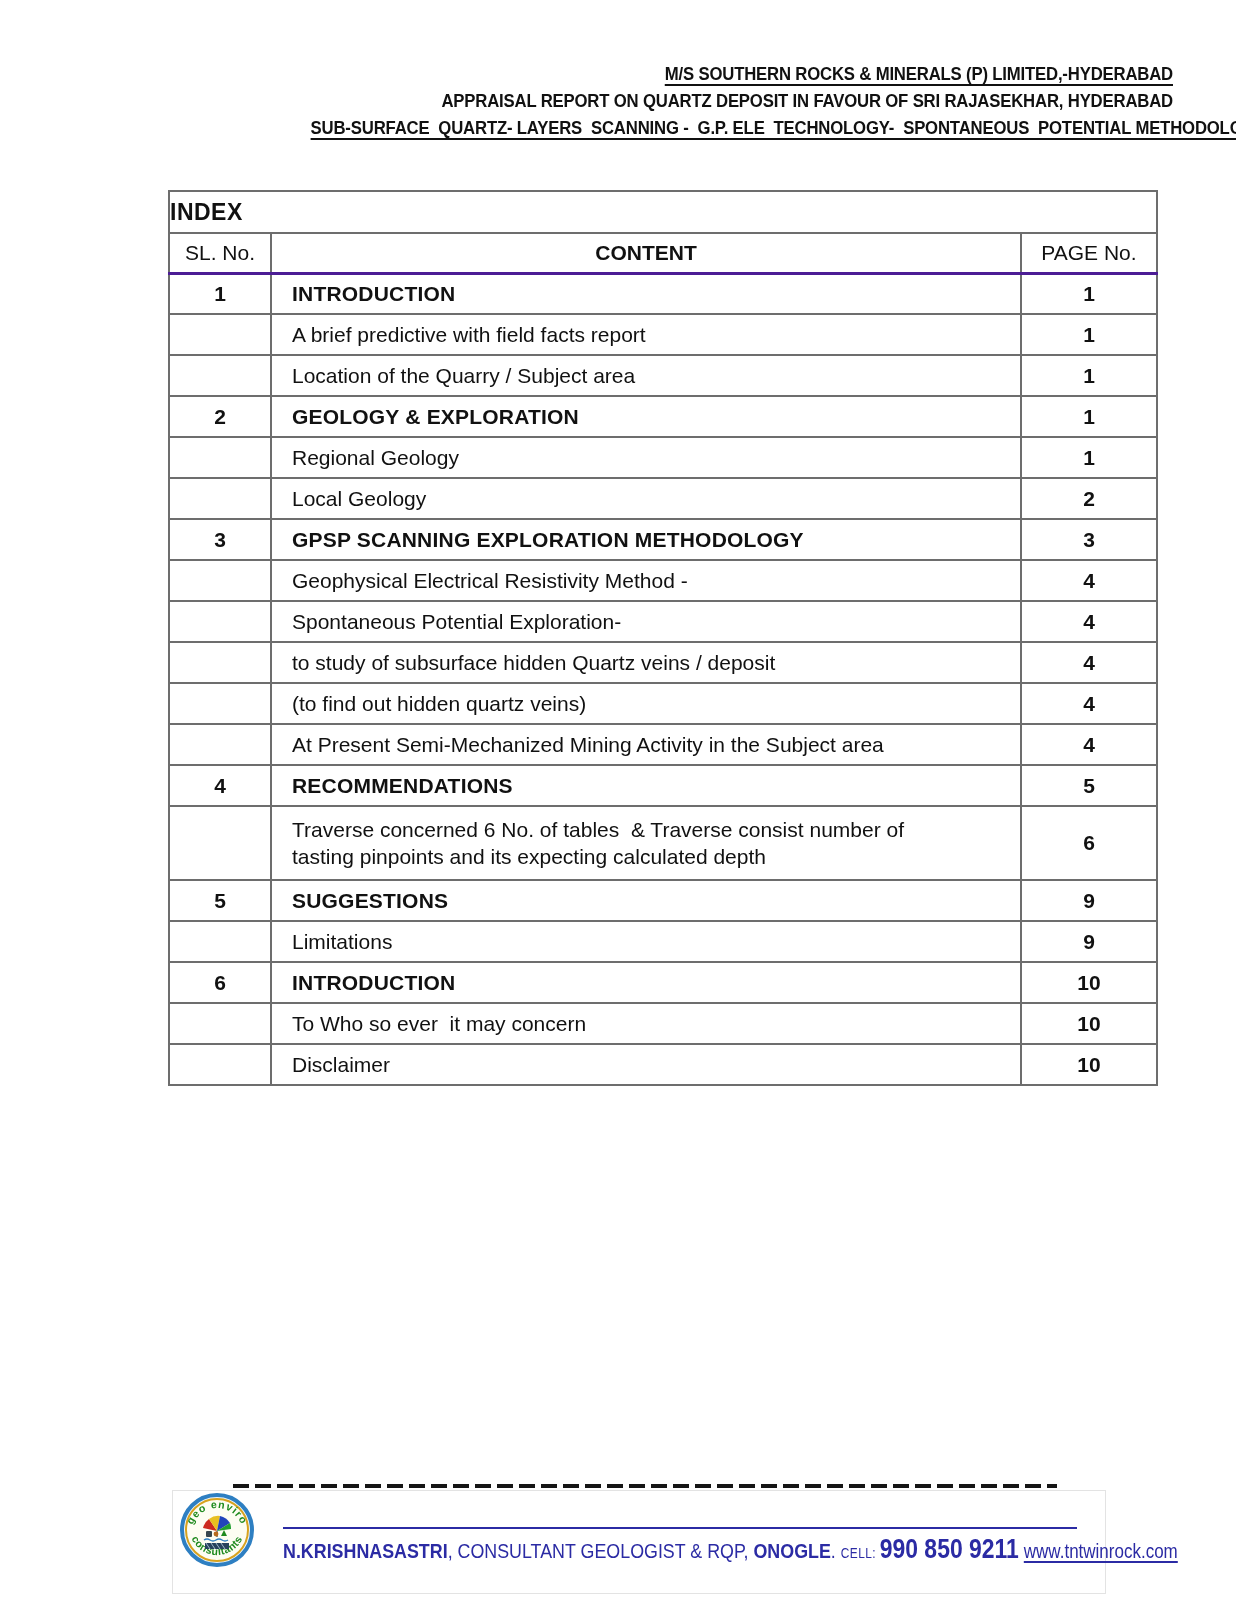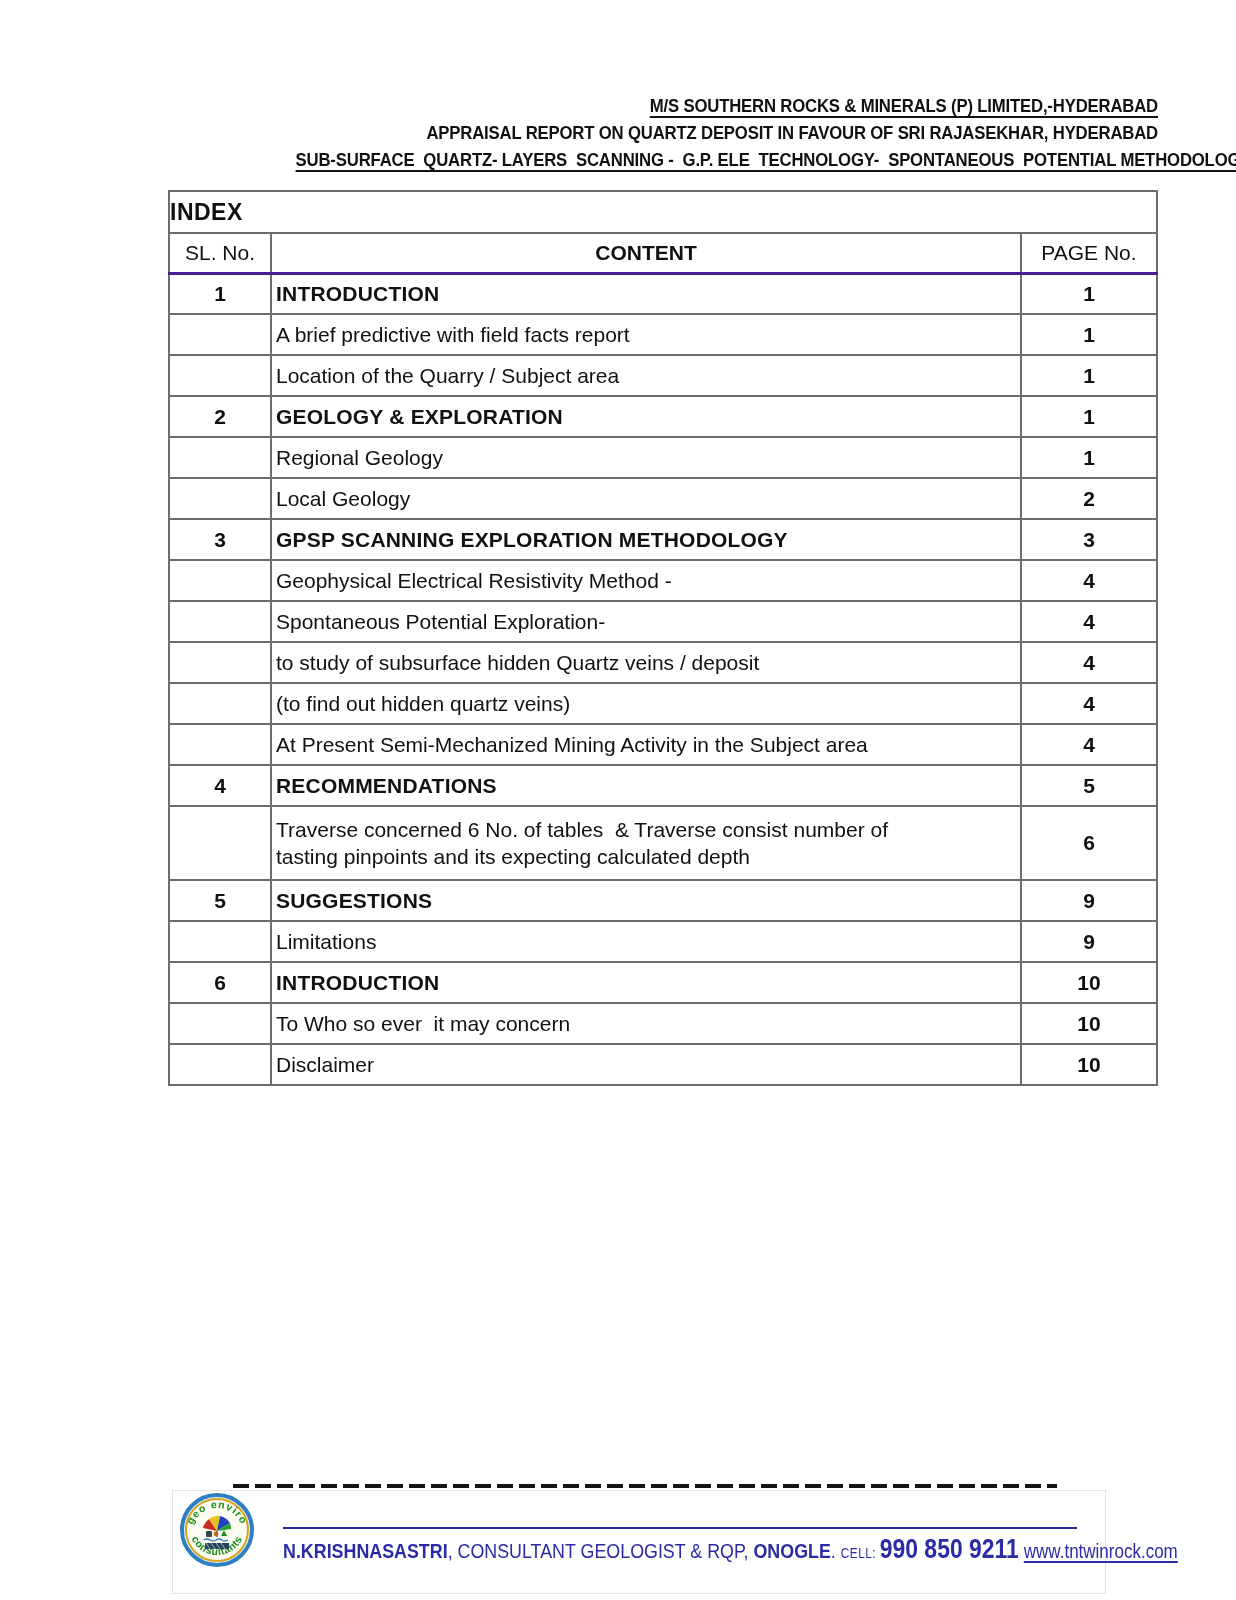--- a/index.html
+++ b/index.html
@@ -5,23 +5,22 @@
   * { margin:0; padding:0; box-sizing:border-box; }
   html,body { background:#ffffff; }
   body { font-family:"Liberation Sans", sans-serif; color:#111; }
   .page {
     position:relative; width:1236px; height:1600px;
     margin:0 auto; background:#fff; overflow:hidden;
   }
 
   
   .doc-header {
-    position:absolute; top:60px; right:78px; width:980px;
+    position:absolute; top:60px; right:63px; width:980px;
     text-align:right;
-    margin-top:32px;
   }
   .h-line {
     font-weight:bold; font-size:19px; line-height:27px;
     white-space:pre; letter-spacing:-0.2px;
     transform:scaleX(0.88); transform-origin:100% 50%;
   }
   .h-line.u {
     text-decoration:underline;
     text-decoration-thickness:2px; text-underline-offset:4px;
   }
@@ -40,21 +39,21 @@
     height:42px; font-size:23px; font-weight:bold; text-align:left;
     letter-spacing:0.5px;
   }
   tr.cols-row th { height:40px; font-size:21px; border-bottom:3px solid #4c1d95; }
   tr.cols-row th.light { font-weight:normal; }
   .index-table tbody td { height:41px; font-size:21px; }
   .index-table td.sl, .index-table td.page {
     text-align:center; font-weight:bold;
   }
   .index-table td.content {
-    text-align:left; padding:2px 10px 2px 4px; white-space:pre-wrap;
+    text-align:left; padding:2px 10px 2px 20px; white-space:pre-wrap;
     line-height:27px;
   }
   tr.section td.content { font-weight:bold; letter-spacing:0.2px; }
   tr.tall td { height:74px; }
 
   
   .footer-box {
     position:absolute; left:172px; top:1490px; width:934px; height:104px;
     background:#fff; border:1px solid #e3e3e3;
   }

